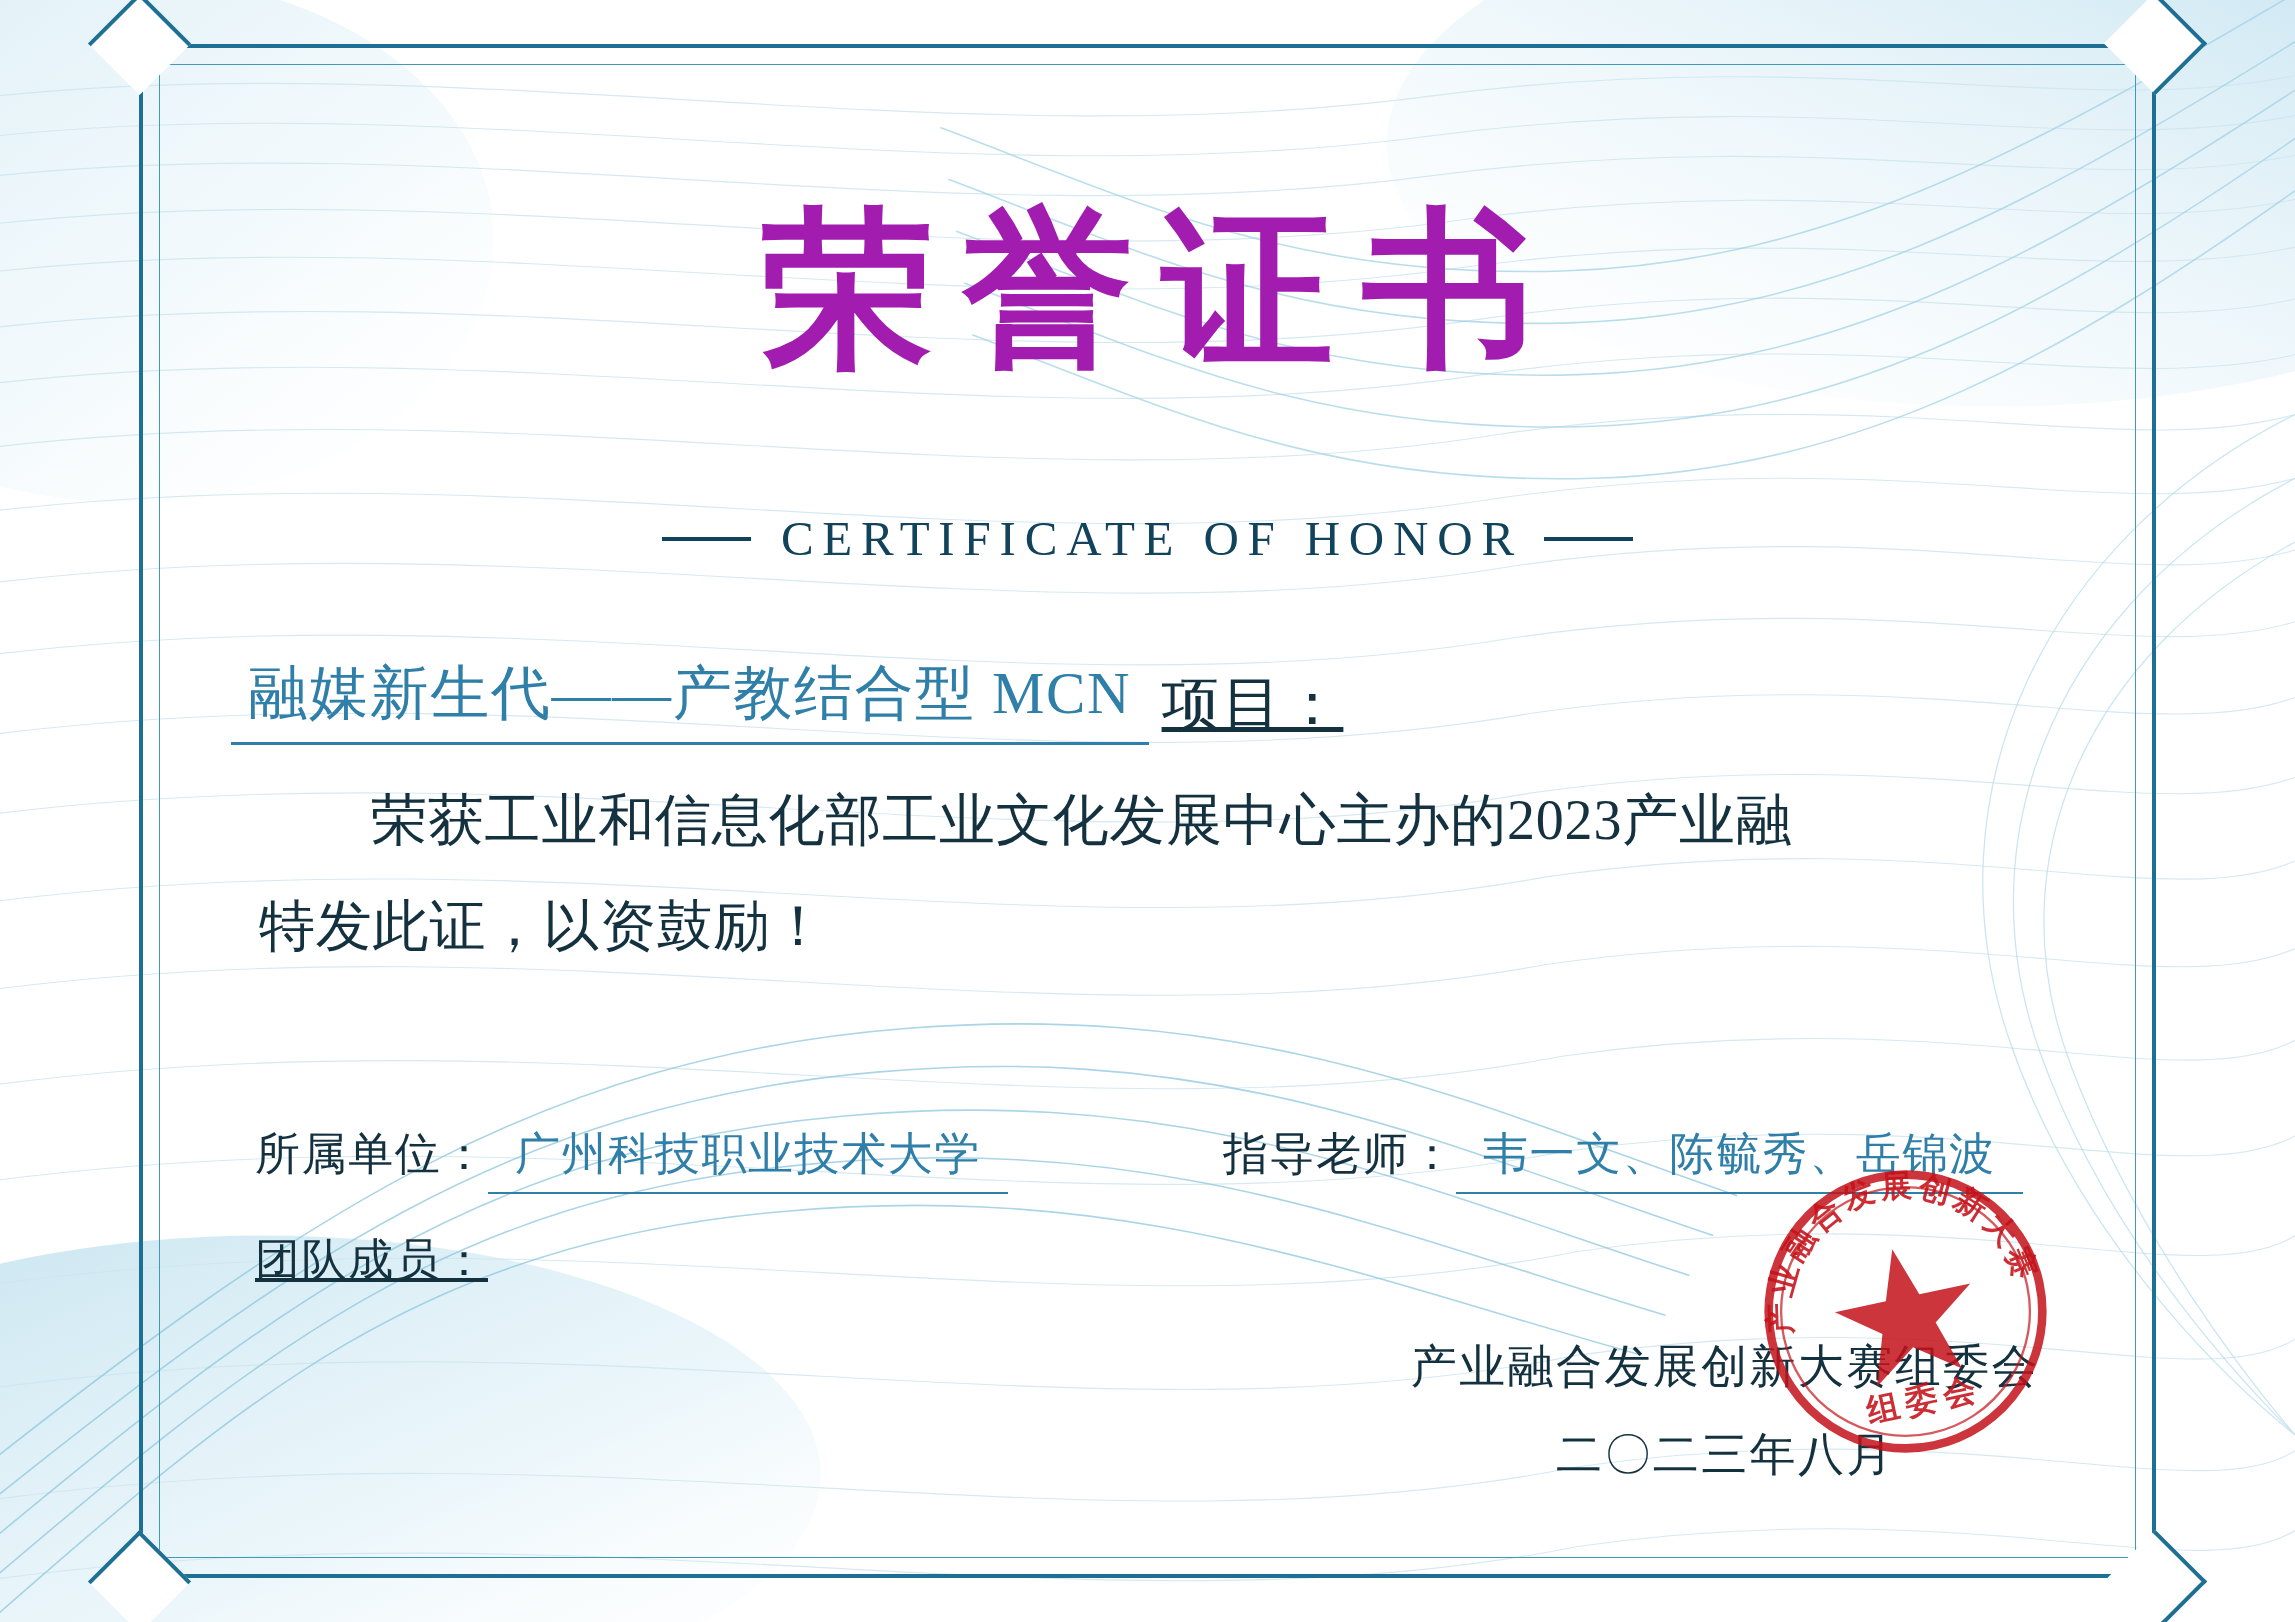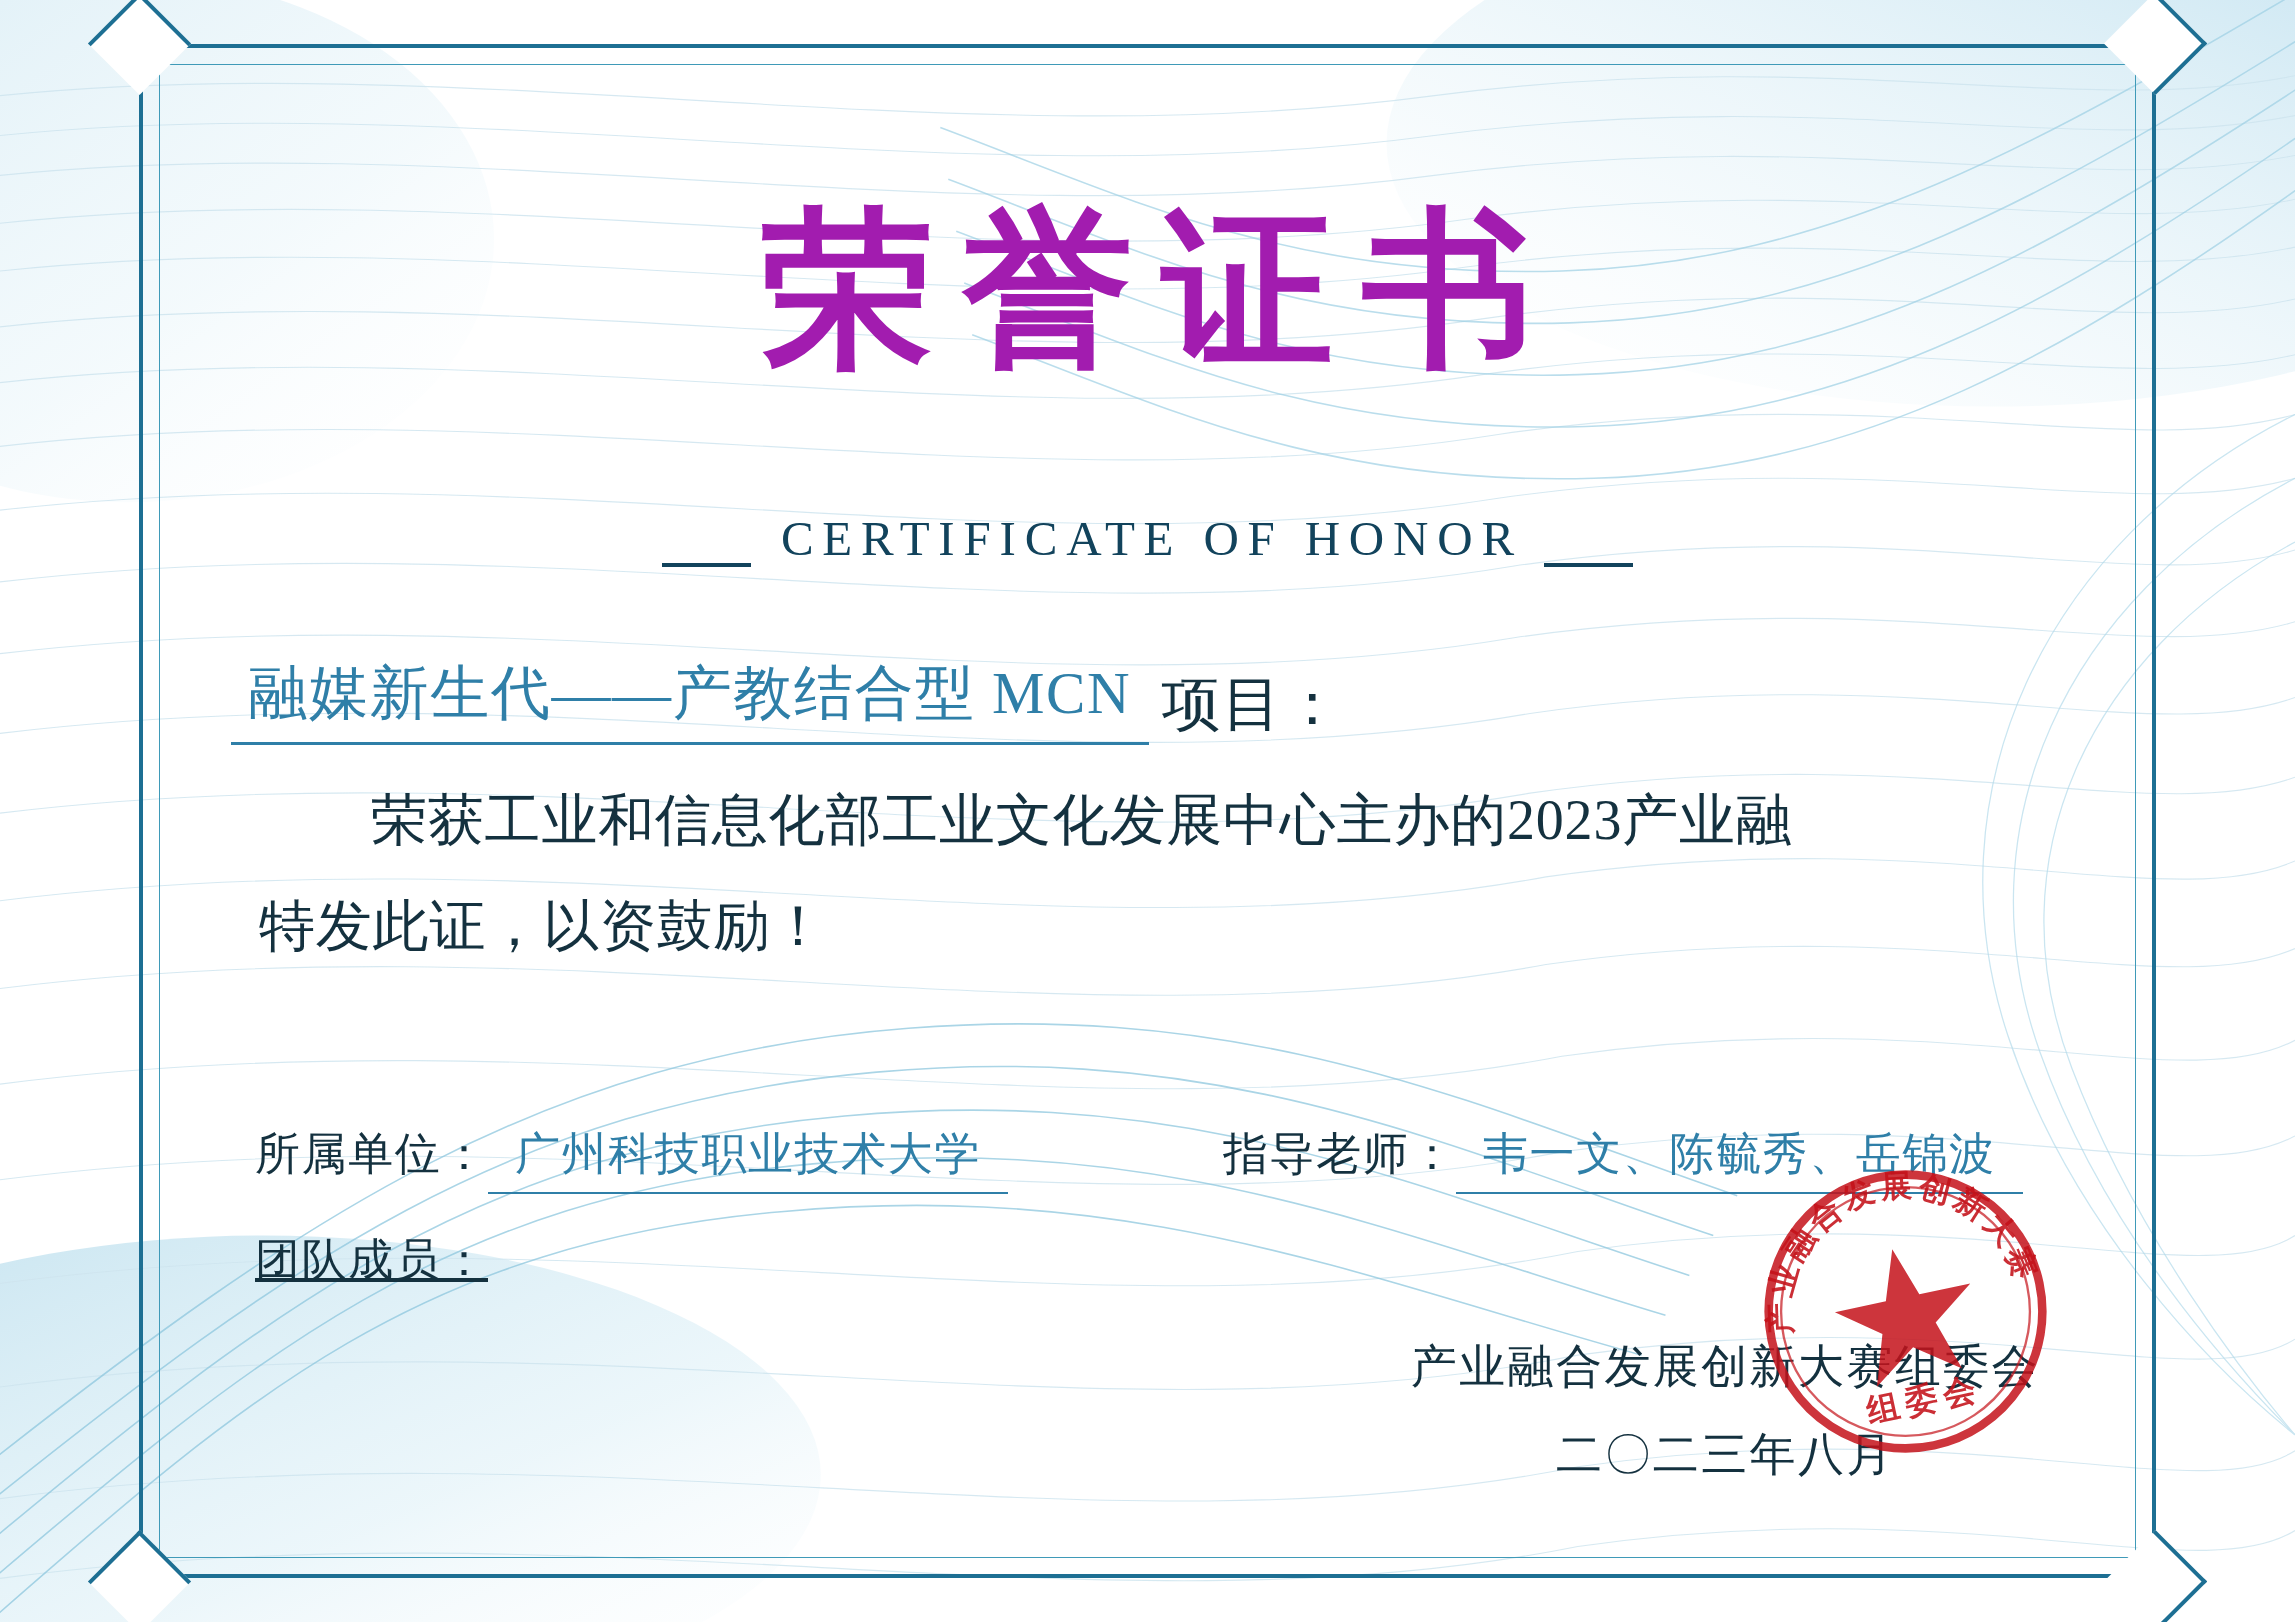--- a/index.html
+++ b/index.html
@@ -91,21 +91,21 @@
     color: #a21caf;
     line-height: 1;
   }
 
   .title-sub-wrap {
     position: absolute;
     top: 446px;
     left: 0;
     width: 100%;
     display: flex;
-    align-items: flex-end;
+    align-items: center;
     justify-content: center;
     gap: 21px;
   }
   .title-rule {
     width: 89px;
     height: 4px;
     background: #12435c;
   }
   .title-sub {
     font-family: "Liberation Serif", serif;
@@ -130,20 +130,21 @@
   .project-name {
     color: #2f7fa8;
     border-bottom: 3.2px solid #2f7fa8;
     padding: 0 17.5px 8px 17.5px;
     letter-spacing: 1.6px;
   }
   .project-suffix {
     margin-left: 12.8px;
     color: #14313f;
     letter-spacing: 1.6px;
+    text-decoration: underline;
   }
 
   .body-text {
     position: absolute;
     top: 701px;
     left: 96px;
     width: 1793px;
     font-size: 56px;
     line-height: 102px;
     color: #14313f;

